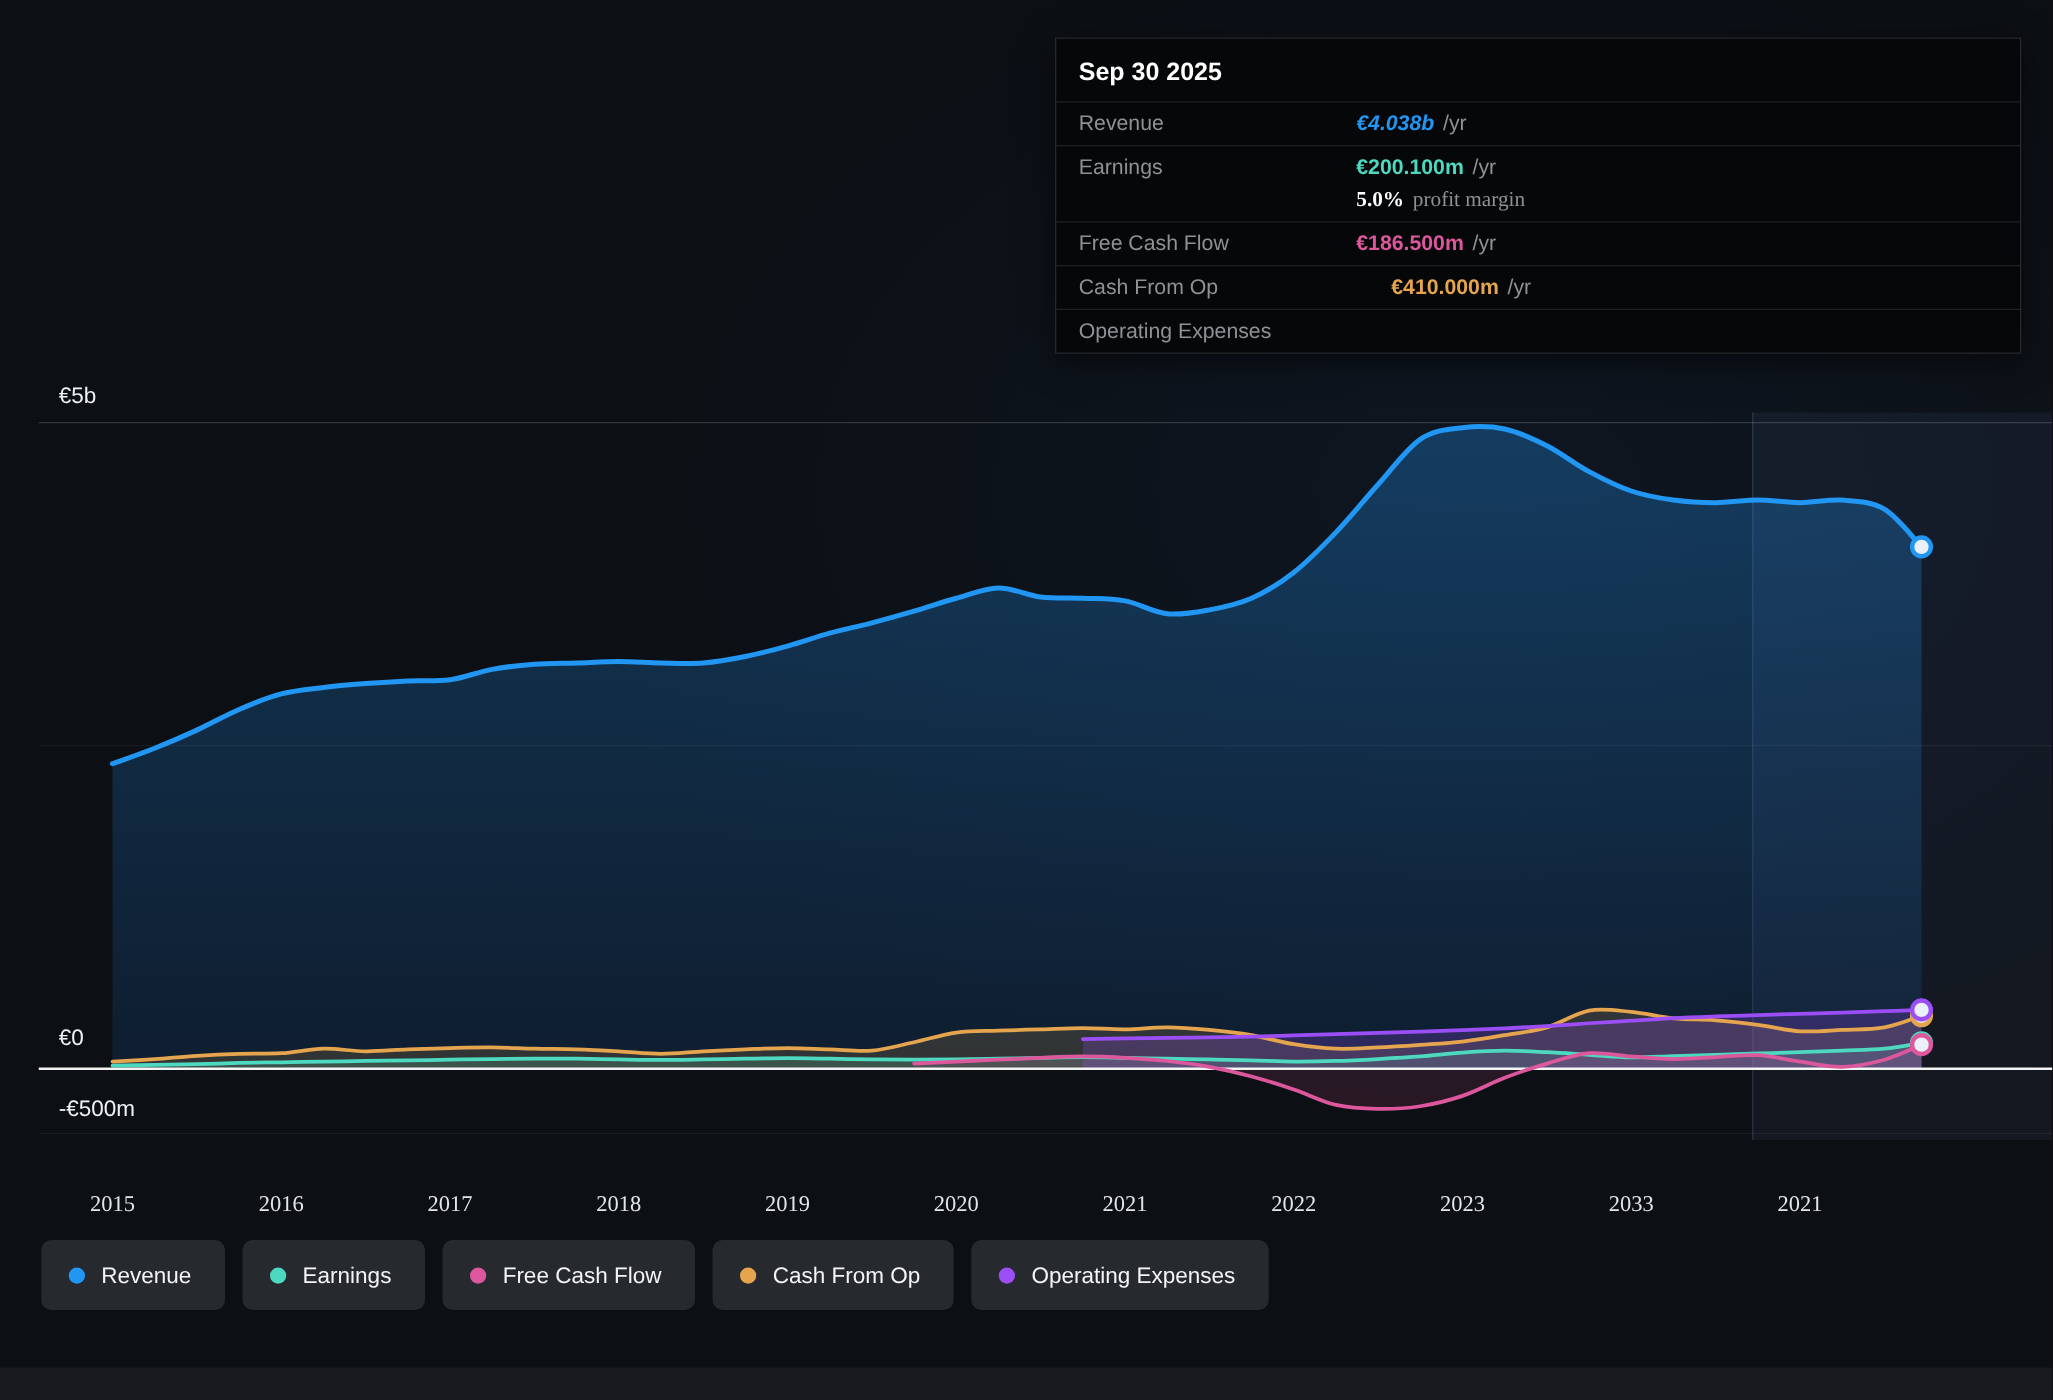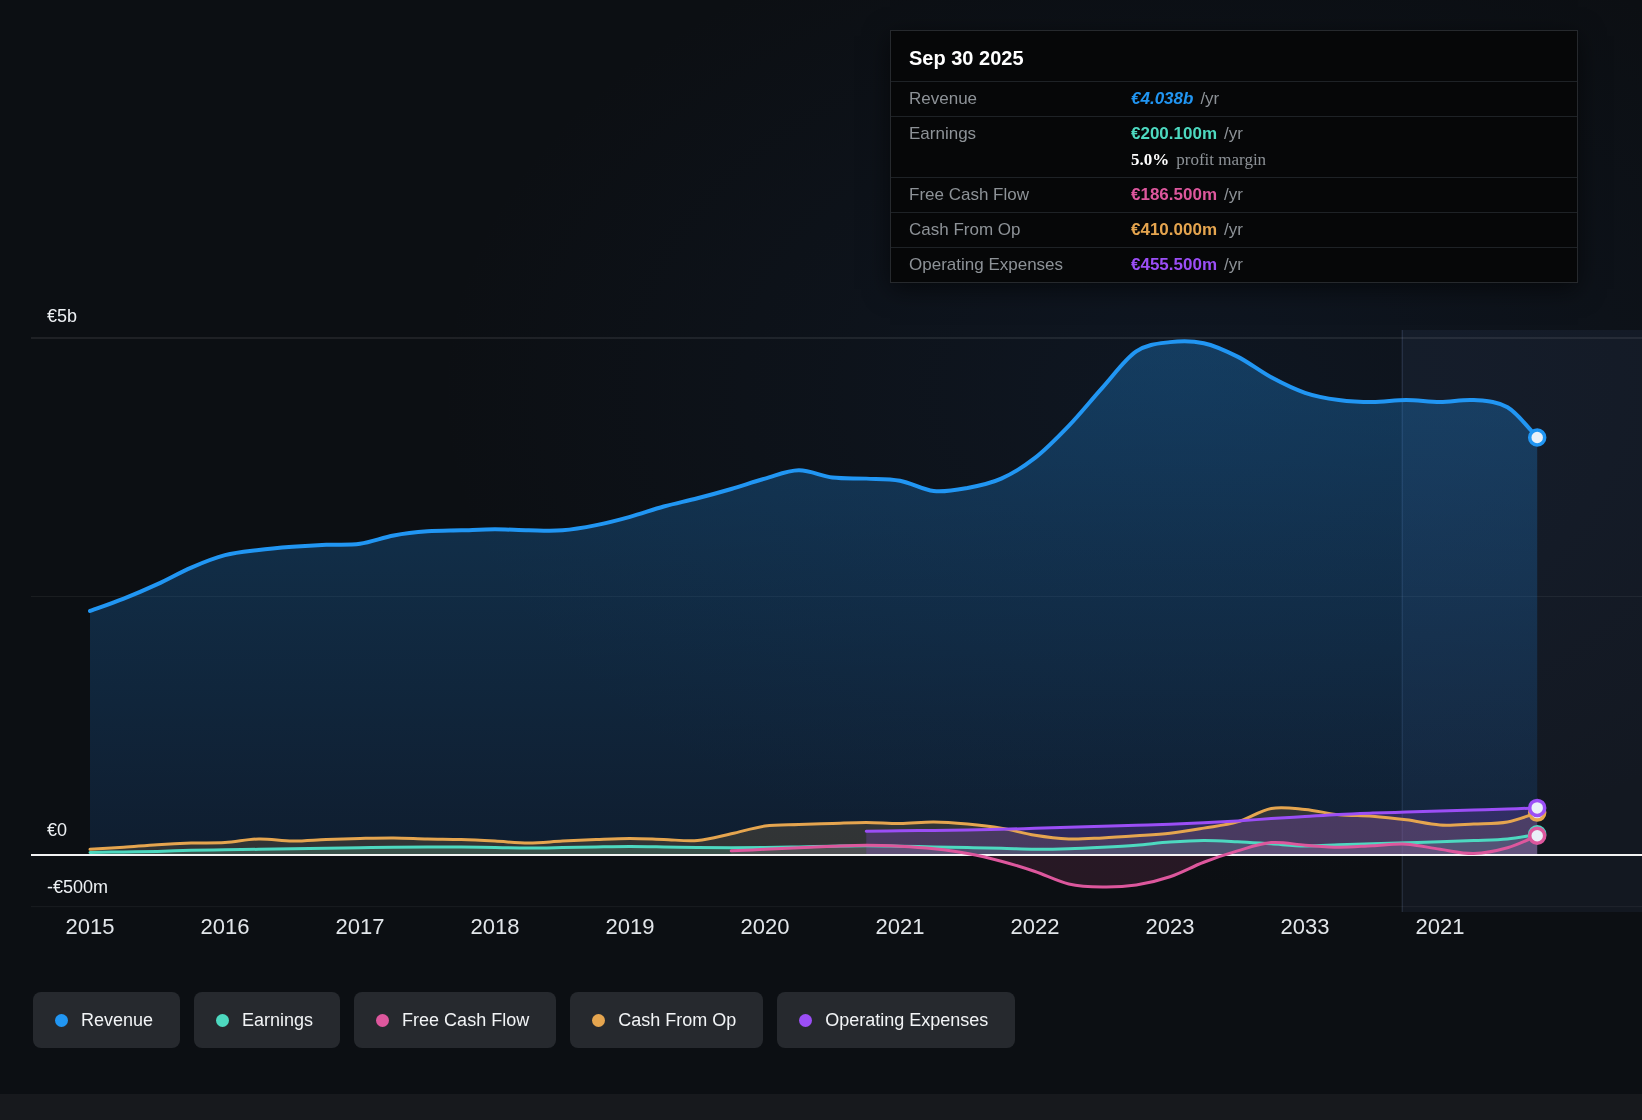--- a/index.html
+++ b/index.html
@@ -15,26 +15,26 @@
       radial-gradient(1200px 800px at 72% 35%, rgba(28,60,110,0.16), rgba(0,0,0,0) 62%),
       #0c0f13;
   }
   #chart-svg { position: absolute; left: 0; top: 0; z-index: 1; }
 
   .y-label {
     position: absolute; left: 47px; z-index: 2;
     color: #eef1f4; font-size: 18px; font-weight: 400;
   }
   .x-label {
-    position: absolute; top: 914px; transform: translateX(-50%); z-index: 2;
-    color: #e2e6ea; font-size: 22px; font-weight: 500;
+    position: absolute; top: 953px; transform: translateX(-50%); z-index: 2;
+    color: #e2e6ea; font-size: 18px; font-weight: 500; font-family: Liberation Serif, serif;
   }
 
   .tooltip {
-    position: absolute; left: 890px; top: 30px; width: 688px; z-index: 5;
+    position: absolute; left: 844px; top: 30px; width: 773px; z-index: 5;
     background: #060708; border: 1px solid #26292d;
     box-shadow: 0 6px 24px rgba(0,0,0,0.55);
   }
   .tt-title { padding: 16px 18px 11px; font-size: 20px; font-weight: 700; color: #ffffff; }
   .tt-row {
     display: grid; grid-template-columns: 222px 1fr; align-items: center;
     padding: 7px 18px; border-top: 1px solid #1e2226; font-size: 17px;
   }
   .tt-row.no-divider { border-top: none; margin-top: -3px; padding-top: 2px; font-family: Liberation Serif, serif; }
   .tt-label { color: #8d9297; }
@@ -118,25 +118,24 @@
     <div class="tt-row no-divider">
       <span class="tt-label"></span>
       <span class="tt-value"><b style="color: rgb(255, 255, 255);">5.0%</b><span class="tt-suffix">profit margin</span></span>
     </div>
     <div class="tt-row">
       <span class="tt-label">Free Cash Flow</span>
       <span class="tt-value"><b style="color: rgb(221, 87, 157);">€186.500m</b><span class="tt-suffix">/yr</span></span>
     </div>
     <div class="tt-row">
       <span class="tt-label">Cash From Op</span>
-      <span class="tt-value"><b style="color: rgb(229, 165, 79);">€410.000m</b><span class="tt-suffix">/yr</span></span>
+      <span class="tt-value"><b style="color: rgb(229, 165, 79); margin-left: 28px;">€410.000m</b><span class="tt-suffix">/yr</span></span>
     </div>
     <div class="tt-row">
       <span class="tt-label">Operating Expenses</span>
-      <span class="tt-value"><b style="color: rgb(155, 78, 246);">€455.500m</b><span class="tt-suffix">/yr</span></span>
     </div>
   </div>
 
   <div class="legend">
     <div class="chip">
       <span class="dot" style="background-color: rgb(33, 150, 243);"></span>
       <span>Revenue</span>
     </div>
     <div class="chip">
       <span class="dot" style="background-color: rgb(77, 217, 192);"></span>

